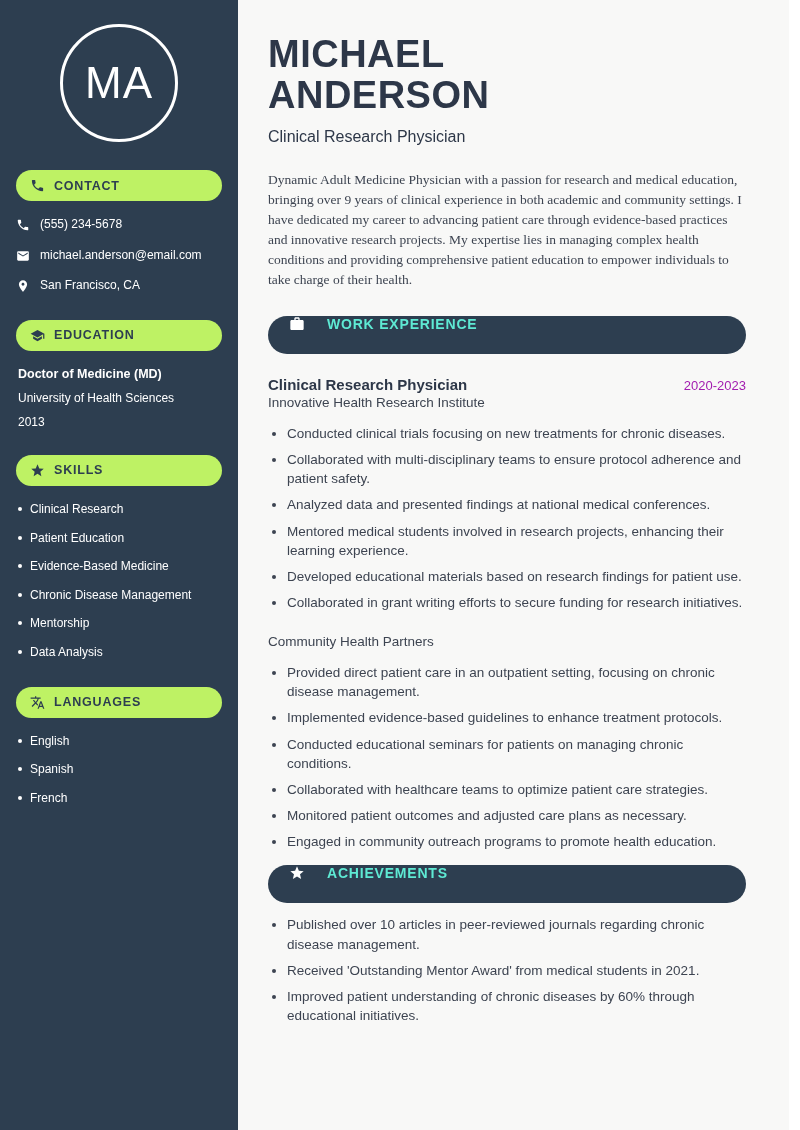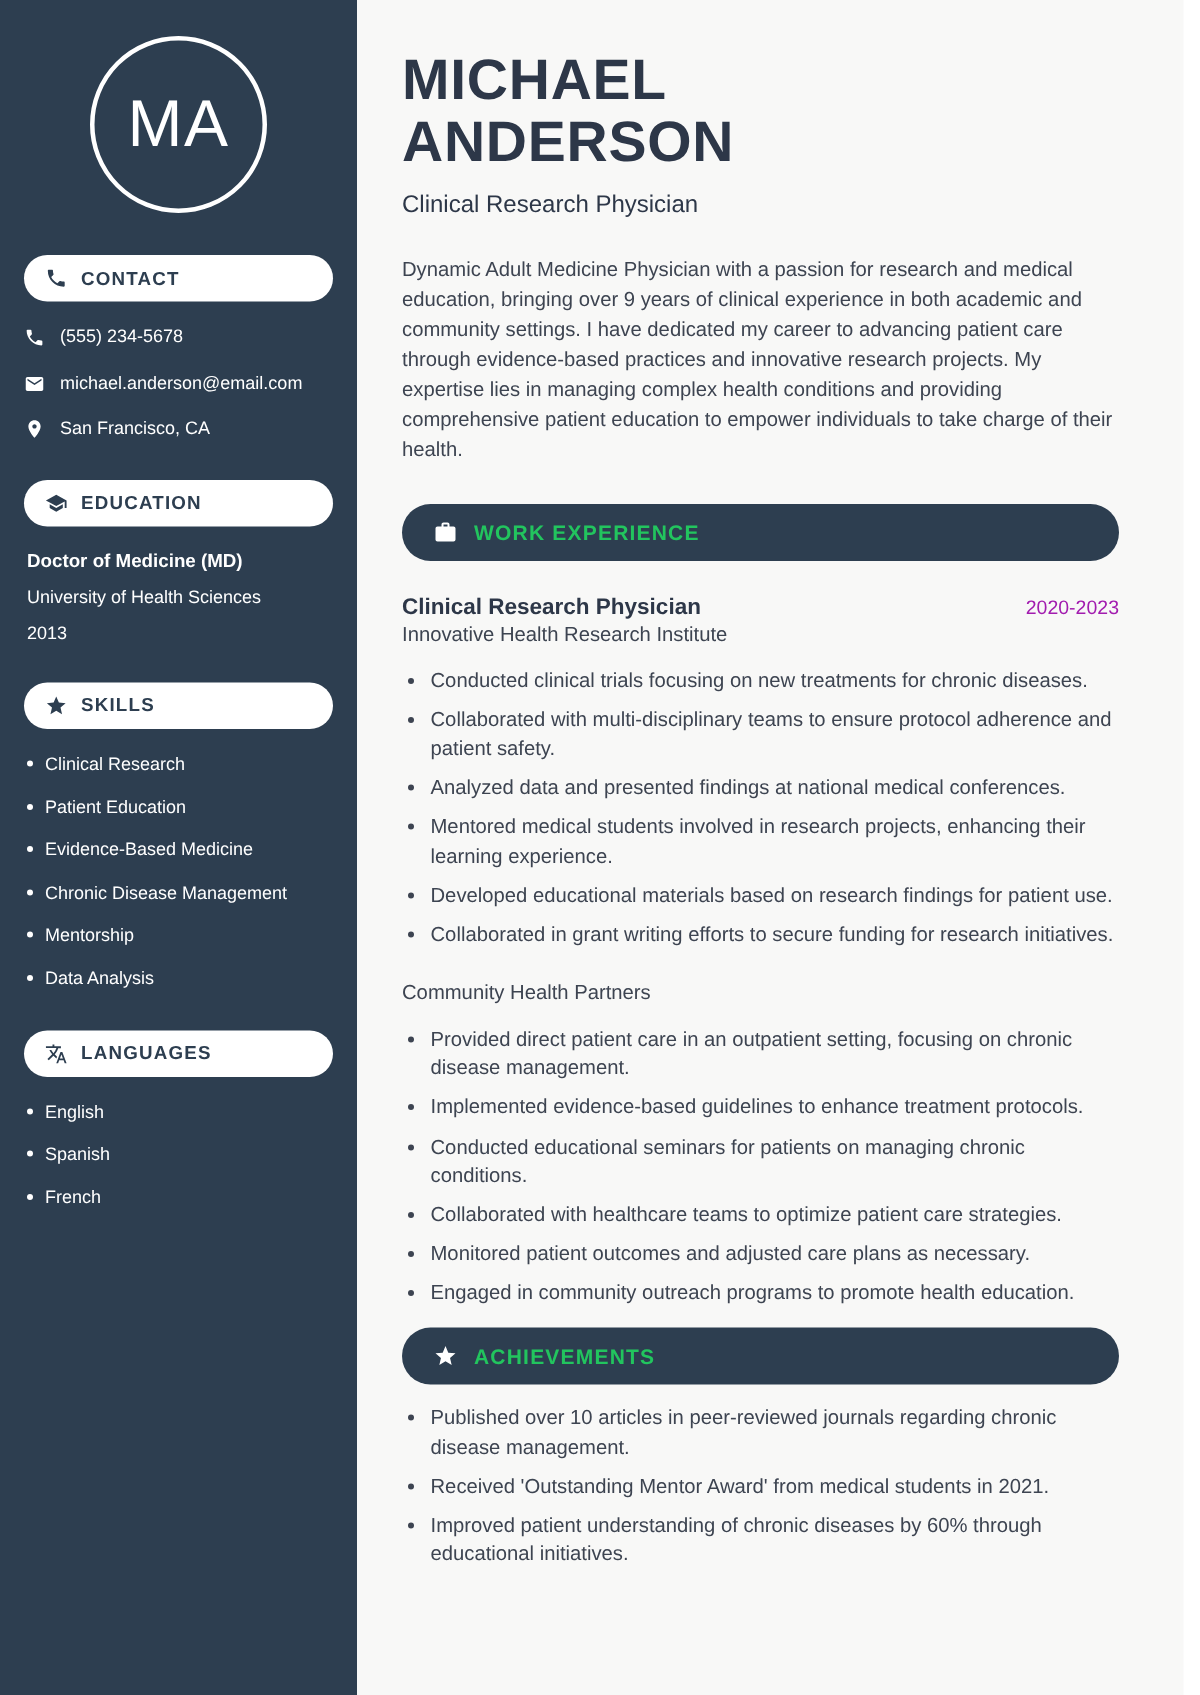--- a/index.html
+++ b/index.html
@@ -26,21 +26,21 @@
     margin: 0 auto 28px auto;
     display: flex; align-items: center; justify-content: center;
   }
   .avatar span {
     font-size: 44px;
     font-weight: 400;
     letter-spacing: 1px;
     color: #ffffff;
   }
   .side-pill {
-    background: #ffffff;
+    background: #bef264;
     color: #2d3e50;
     border-radius: 999px;
     height: 31px;
     display: flex; align-items: center;
     gap: 9px;
     padding: 0 14px;
     font-size: 12.5px;
     font-weight: 700;
     letter-spacing: 0.8px;
     margin-bottom: 16px;
@@ -90,28 +90,29 @@
   .job-title {
     font-size: 16px;
     color: #2d3748;
     margin-top: 12px;
   }
   .summary {
     font-size: 13.5px;
     line-height: 1.48;
     margin-top: 24px;
     color: #3d4451;
+    font-family: Liberation Serif, serif;
   }
   .banner {
     background: #2d3e50;
-    color: #22c55e;
+    color: #5eead4;
     border-radius: 999px;
     height: 38px;
-    display: flex; align-items: center;
-    gap: 11px;
+    display: flex; align-items: flex-start;
+    gap: 22px;
     padding: 0 21px;
     font-size: 14px;
     font-weight: 700;
     letter-spacing: 0.8px;
     margin-top: 26px;
   }
   .banner .icon { width: 16px; height: 16px; fill: #ffffff; flex: 0 0 auto; }
   .job { margin-top: 22px; }
   .job-head {
     display: flex; align-items: baseline; justify-content: space-between;

